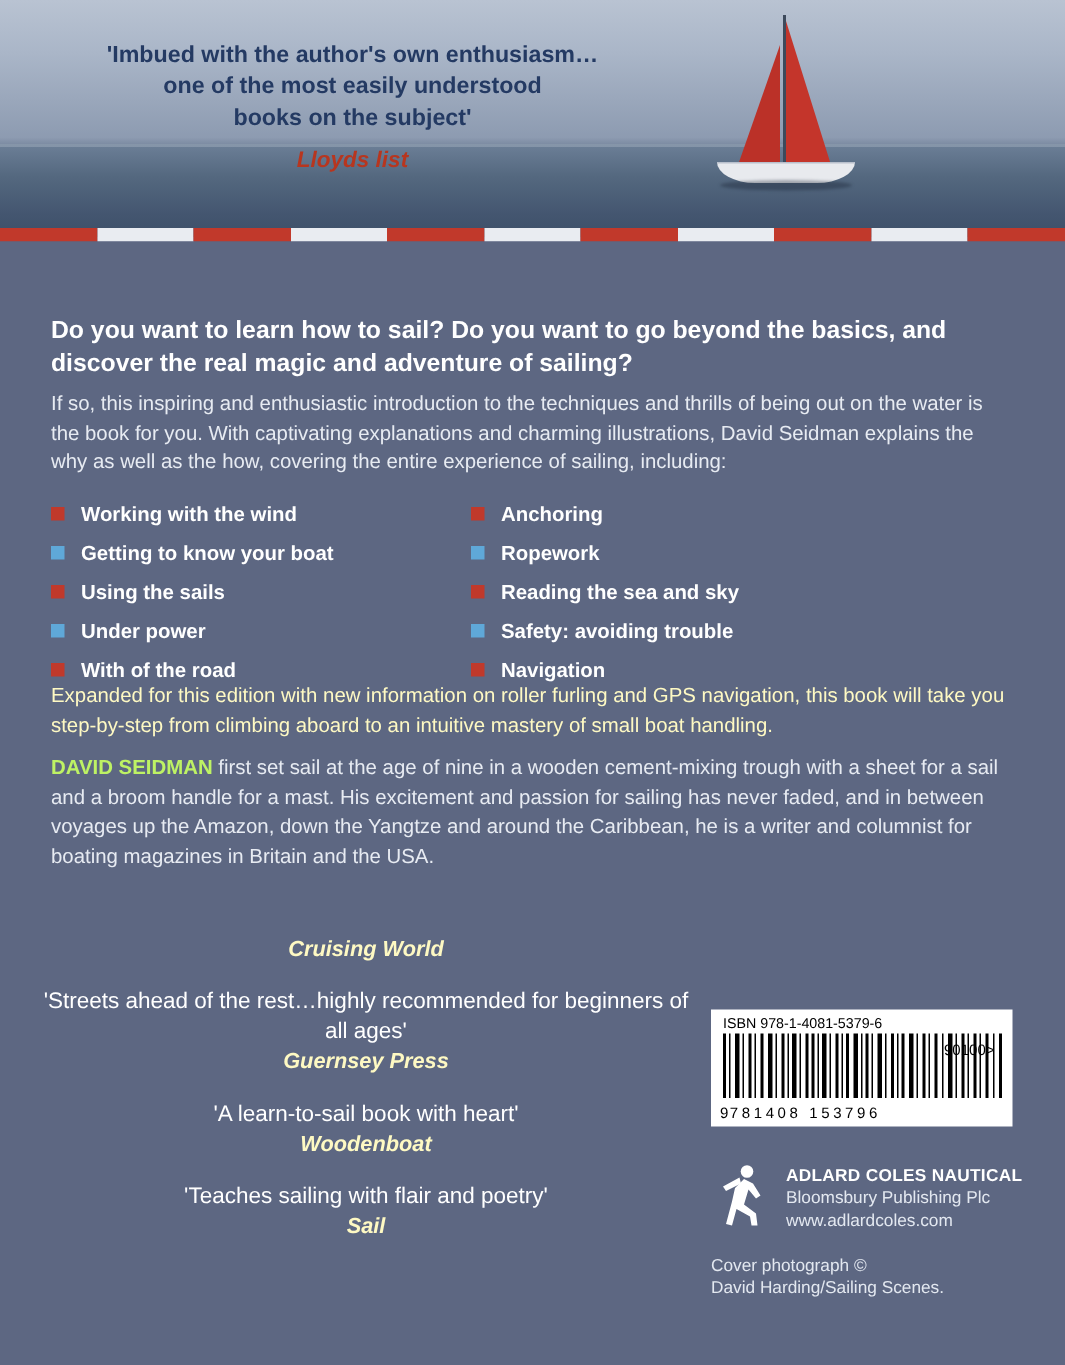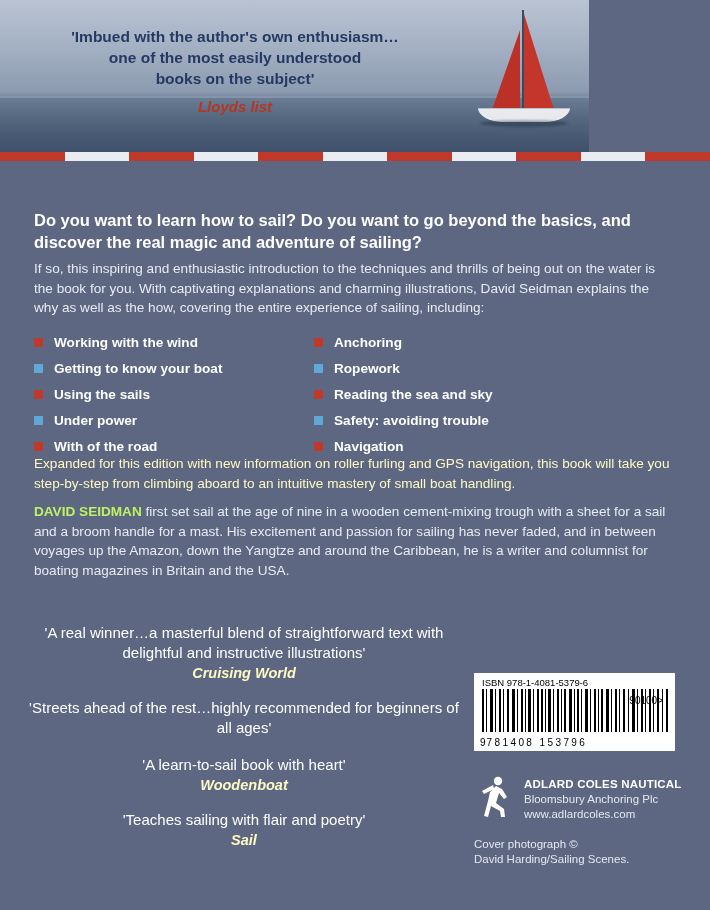--- a/index.html
+++ b/index.html
@@ -18,21 +18,21 @@
     width: 710px;
     height: 910px;
     background: #5d6782;
     overflow: hidden;
   }
 
   
   .photo {
     position: absolute;
     top: 0; left: 0;
-    width: 589px;
+    width: 710px;
     height: 158px;
     background: linear-gradient(to bottom,
        #b9c3d2 0%,
        #aab6c8 22%,
        #9aa7bb 42%,
        #8d9bb1 58%,
        #5e6f88 66%,
        #4d5f78 74%,
        #44566f 86%,
        #3c4e67 100%);
@@ -416,25 +416,25 @@
         </div>
       </div>
     </div>
 
     <div class="expanded">Expanded for this edition with new information on roller furling and GPS navigation, this book will take you step-by-step from climbing aboard to an intuitive mastery of small boat handling.</div>
 
     <div class="author-bio"><b>DAVID SEIDMAN</b><span> first set sail at the age of nine in a wooden cement-mixing trough with a sheet for a sail and a broom handle for a mast. His excitement and passion for sailing has never faded, and in between voyages up the Amazon, down the Yangtze and around the Caribbean, he is a writer and columnist for boating magazines in Britain and the USA.</span></div>
 
     <div class="reviews">
       <div class="review">
-        <div class="text">'A real winner…a masterful blend of straightforward text with delightful and instructive illustrations'</div>
         <span class="src">Cruising World</span>
       </div>
       <div class="review">
         <div class="text">'Streets ahead of the rest…highly recommended for beginners of all ages'</div>
+        <span class="src">Guernsey Press</span>
       </div>
       <div class="review">
         <div class="text">'A learn-to-sail book with heart'</div>
         <span class="src">Woodenboat</span>
       </div>
       <div class="review">
         <div class="text">'Teaches sailing with flair and poetry'</div>
         <span class="src">Sail</span>
       </div>
     </div>
@@ -499,21 +499,21 @@
         <svg width="44" height="46" viewBox="0 0 44 46">
           <g fill="#ffffff">
             <circle cx="24" cy="8" r="4.2"></circle>
             <path d="M22 13 L28 16 L33 24 L30 26 L25 20 L22 30 L30 36 L31 44 L27 44 L26 38 L17 33 L14 44 L10 43 L14 28 L16 19 Z"></path>
             <path d="M20 16 L10 21 L8 18 L19 12 Z"></path>
           </g>
         </svg>
       </div>
       <div class="pub-text">
         <div class="p1">ADLARD COLES NAUTICAL</div>
-        <div class="p2">Bloomsbury Anchoring Plc</div>
+        <div class="p2">Bloomsbury Publishing Plc</div>
         <div class="p3">www.adlardcoles.com</div>
       </div>
     </div>
 
     <div class="credit">
       <div>Cover photograph ©</div>
       <div>David Harding/Sailing Scenes.</div>
     </div>
 
   </div>

